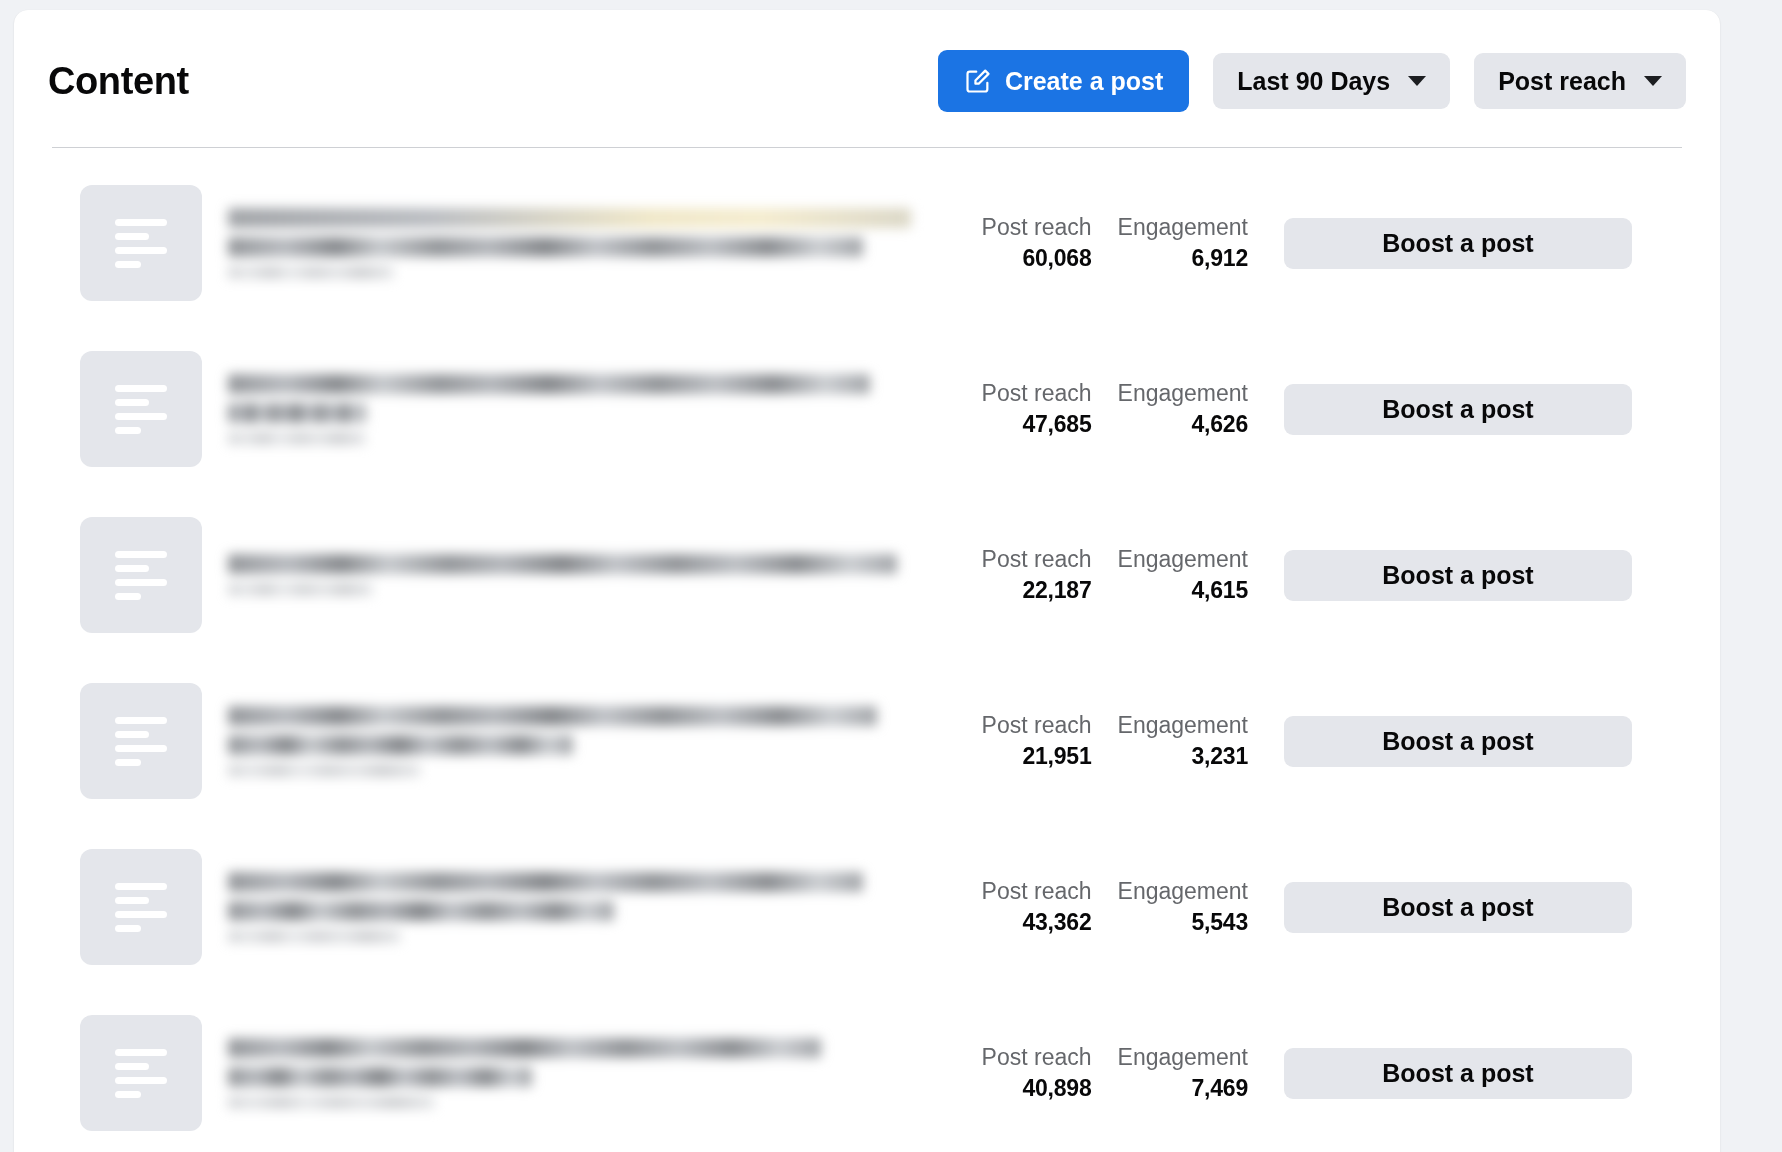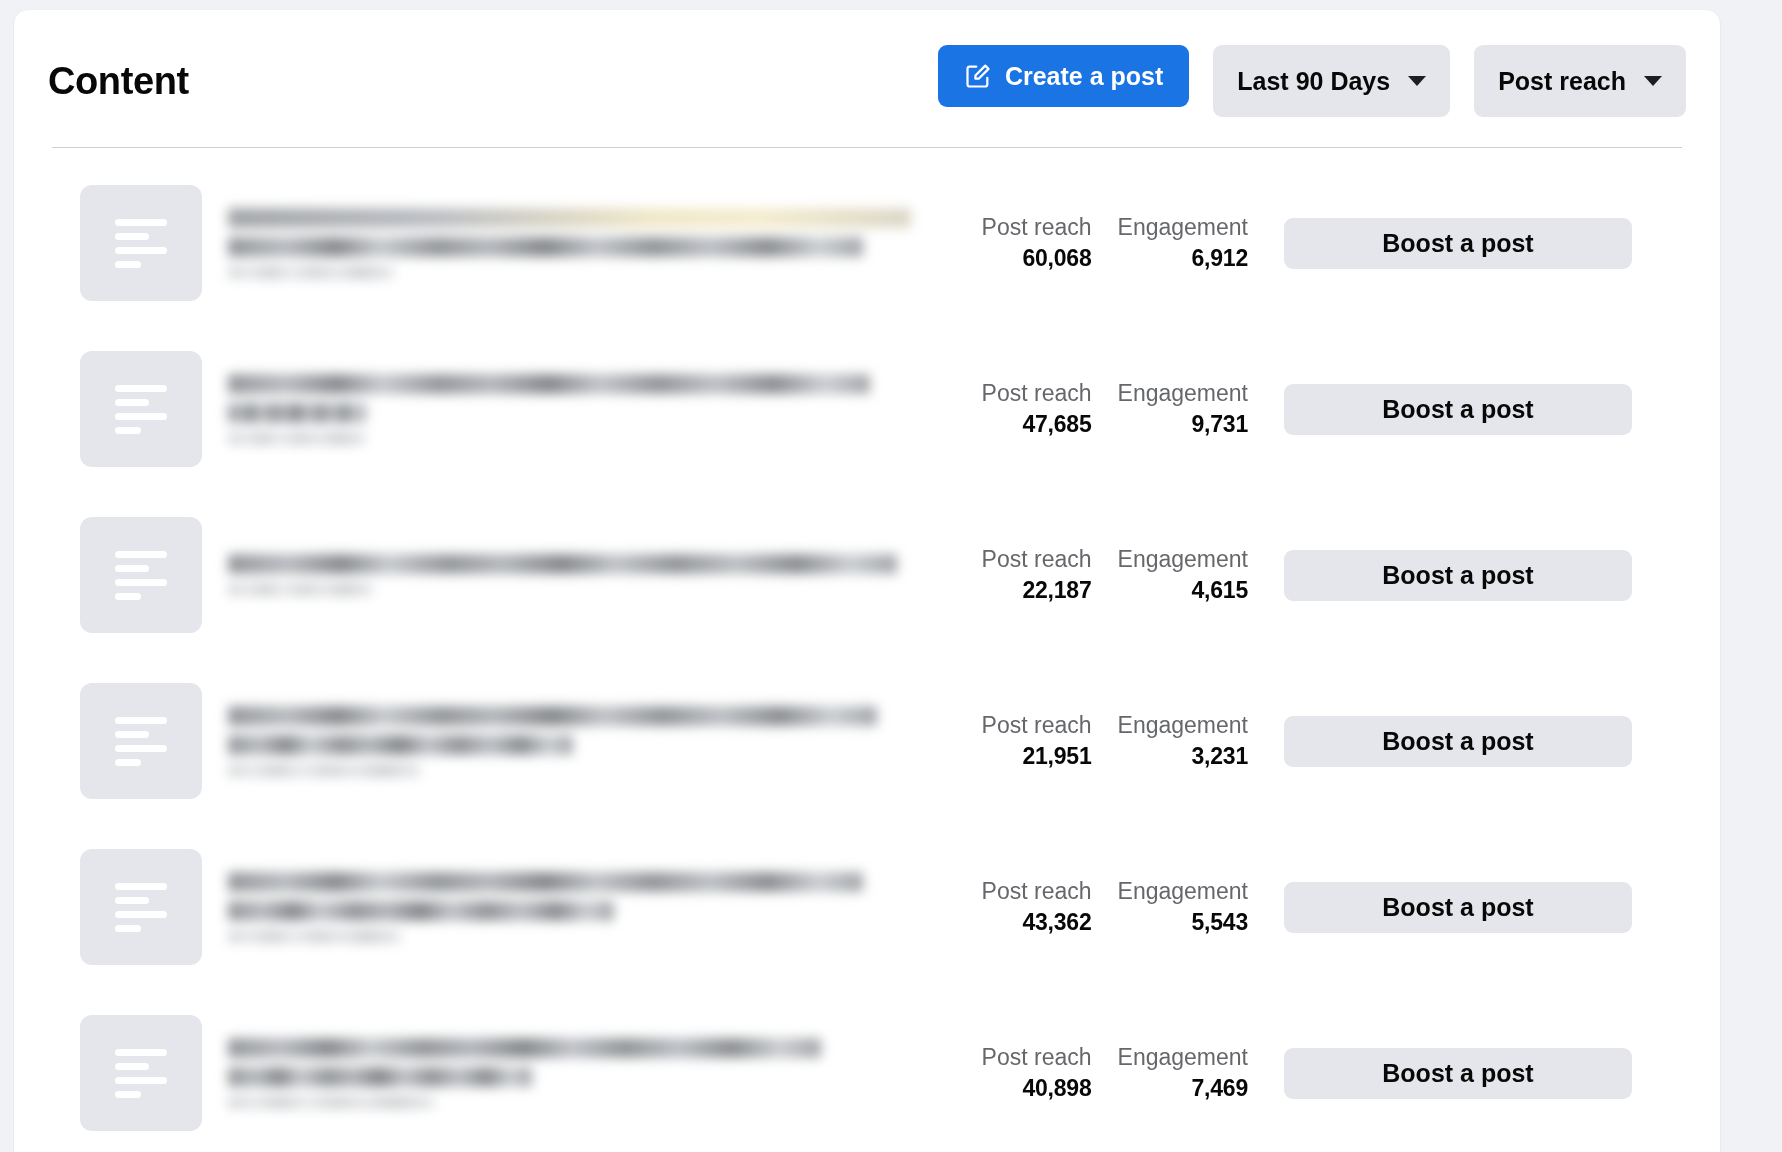--- a/index.html
+++ b/index.html
@@ -42,21 +42,21 @@
   .page-title {
     font-size: 38px;
     font-weight: 700;
     color: #080809;
     letter-spacing: -0.4px;
     line-height: 1;
   }
 
   .header-actions {
     display: flex;
-    align-items: flex-start;
+    align-items: center;
     gap: 24px;
     border-radius: 25px;
   }
 
   .btn-primary {
     display: inline-flex;
     align-items: center;
     gap: 13px;
     background: #1b74e4;
     color: #ffffff;
@@ -74,21 +74,21 @@
   .compose-icon { display: block; }
 
   .btn-pill {
     display: inline-flex;
     align-items: center;
     gap: 18px;
     background: #e4e6eb;
     color: #080809;
     border: none;
     border-radius: 9px;
-    height: 72px;
+    height: 56px;
     padding: 0 24px;
     font-family: "Liberation Sans", sans-serif;
     font-size: 25px;
     font-weight: 700;
     cursor: pointer;
     white-space: nowrap;
   }
 
   .caret {
     width: 0; height: 0;
@@ -302,21 +302,21 @@
           <div class="redline" style="width:20%"></div>
           <div class="redline tiny faint" style="width:20%"></div>
         </div>
         <div class="metrics">
           <div class="metric">
             <div class="metric-label">Post reach</div>
             <div class="metric-value">47,685</div>
           </div>
           <div class="metric">
             <div class="metric-label">Engagement</div>
-            <div class="metric-value">9,731</div>
+            <div class="metric-value">4,626</div>
           </div>
         </div>
         <div class="boost-wrap">
           <button class="btn-boost">Boost a post</button>
         </div>
       </div>
 
       <div class="post-row">
         <div class="thumb">
           <span class="thumb-lines">

